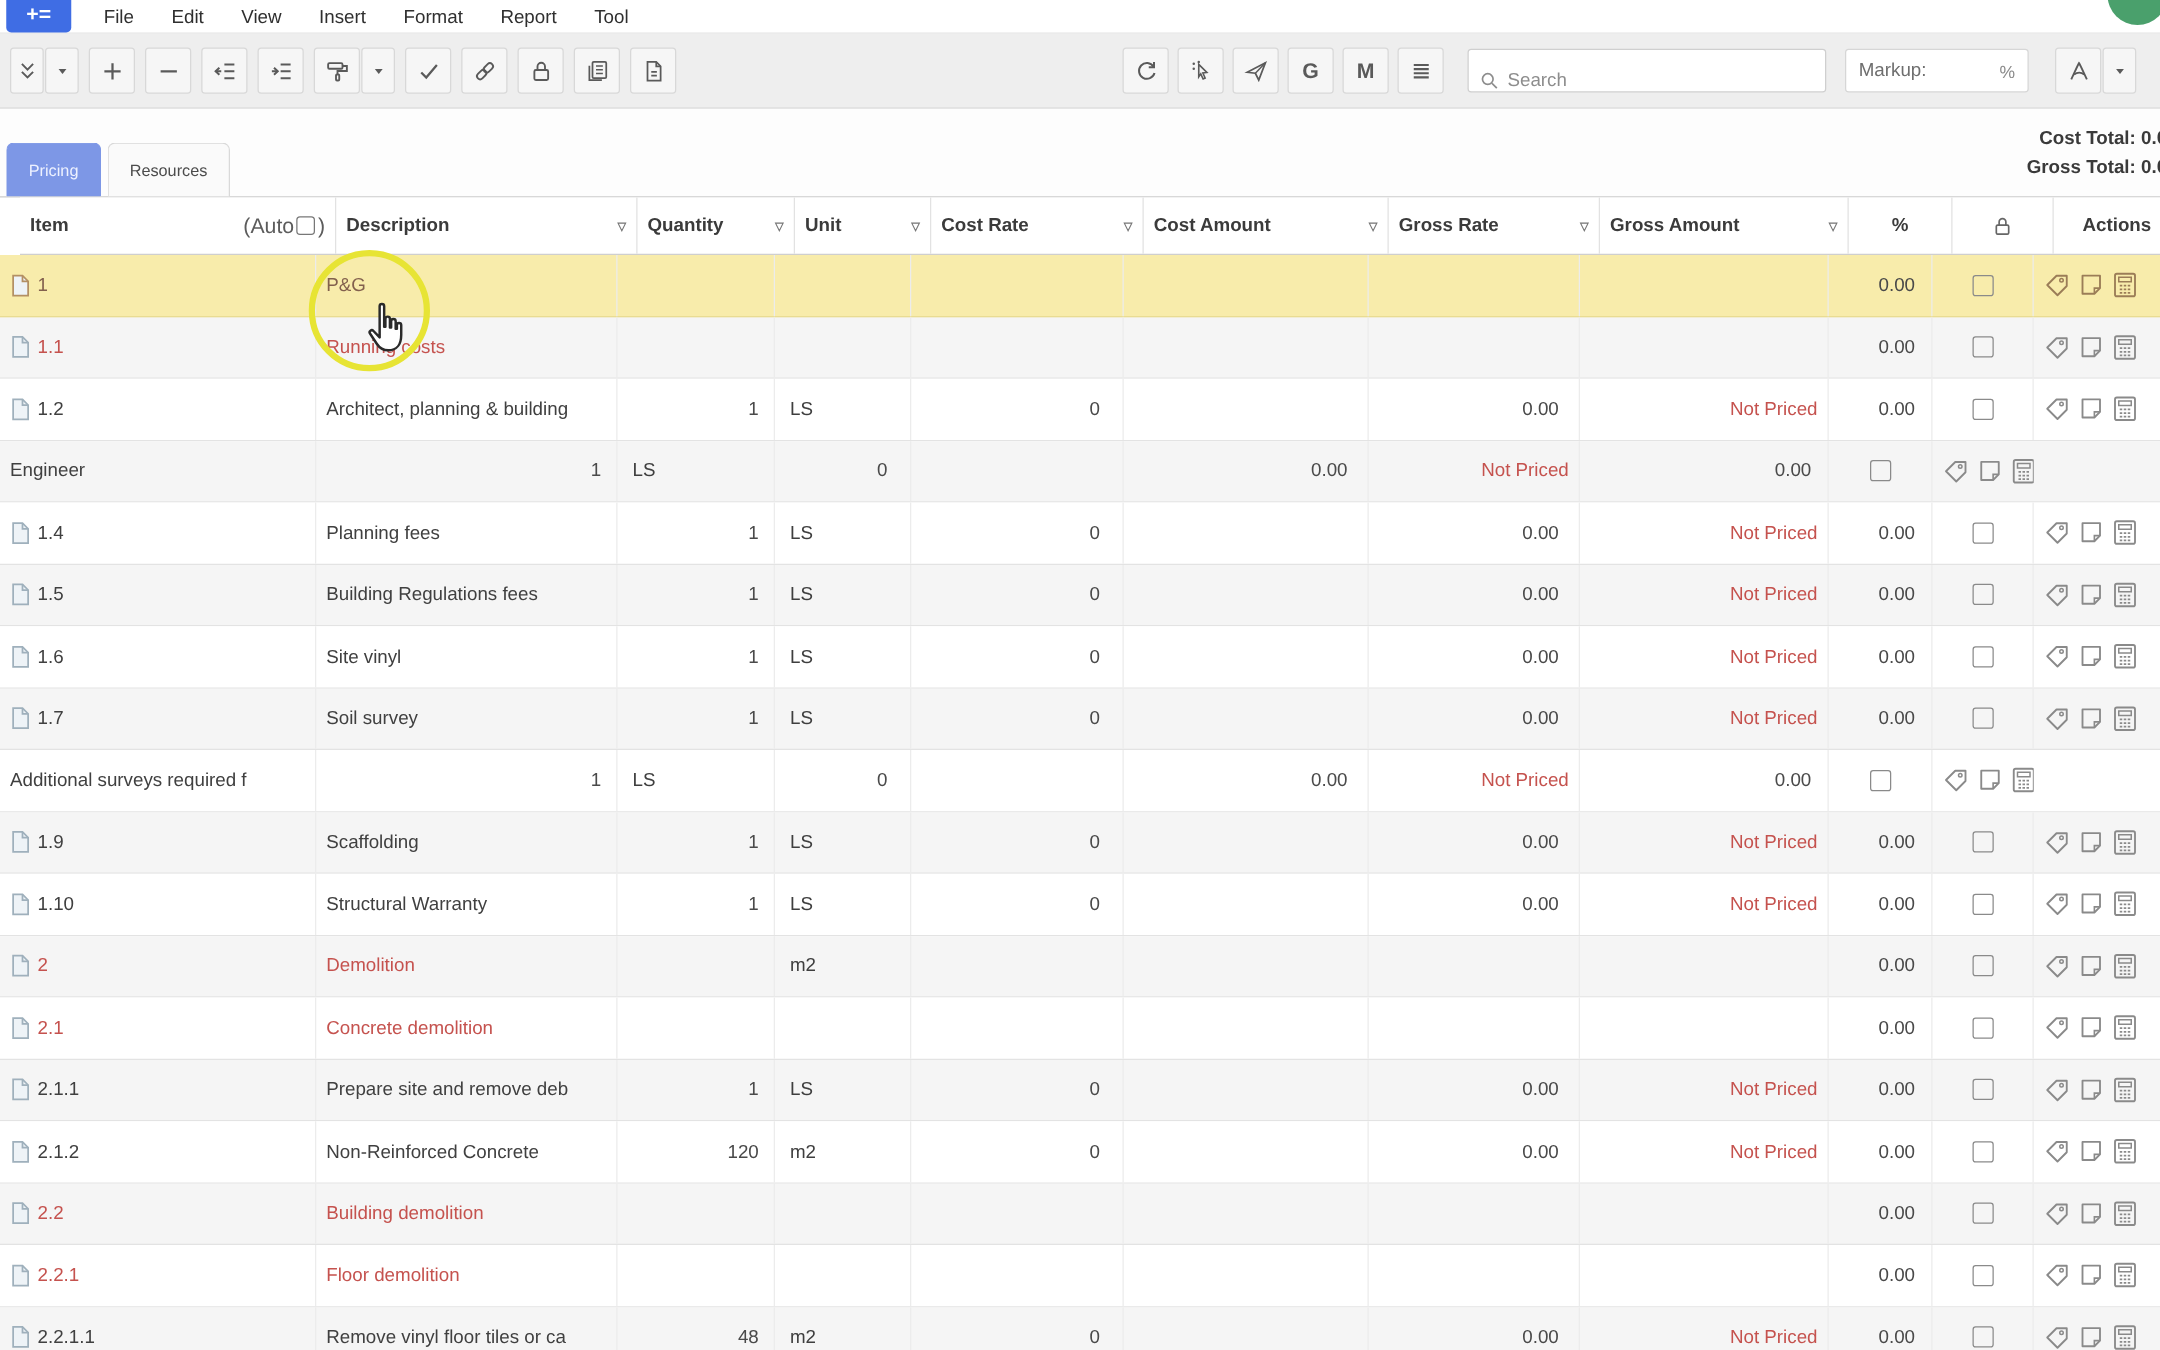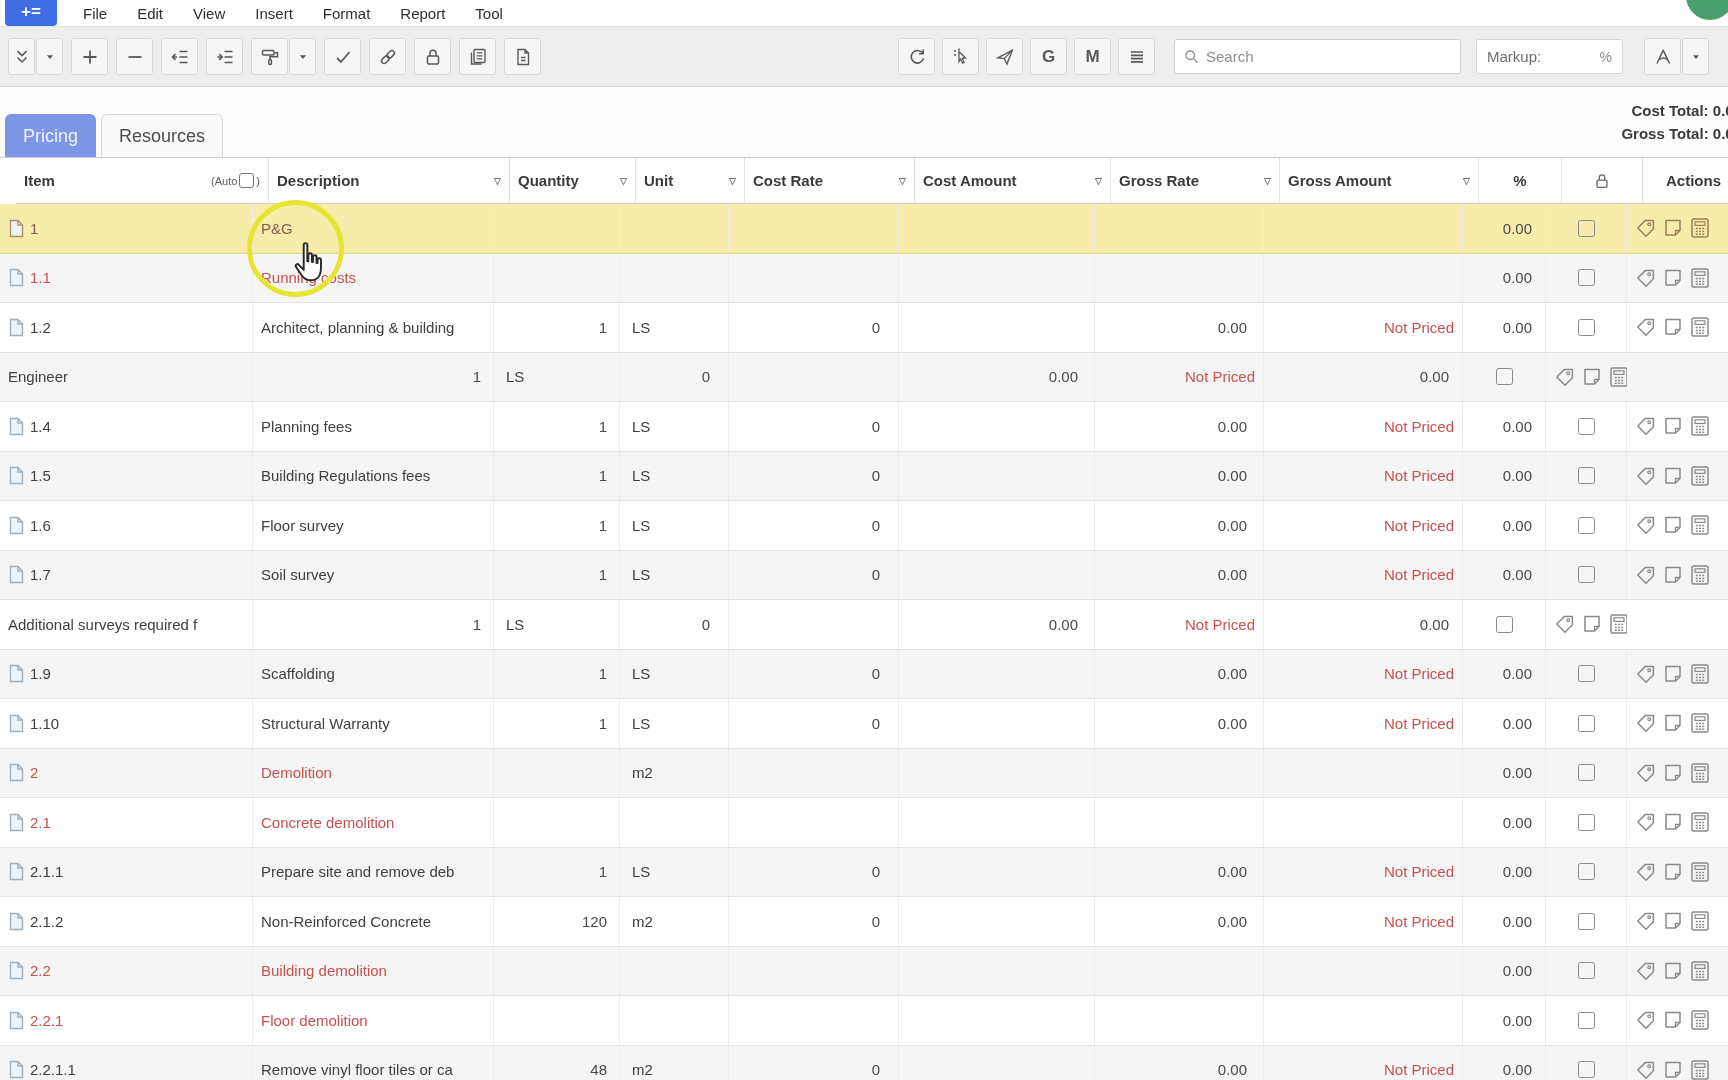--- a/index.html
+++ b/index.html
@@ -23,50 +23,50 @@
              border-bottom:1px solid #d6d6d6; display:flex; align-items:center; }
   .tbtn { width:37px; height:37px; background:#f6f6f6; border:1px solid #d8d8d8; border-radius:3px;
           display:flex; align-items:center; justify-content:center; color:#5a5a5a; flex:none; }
   .tbtn.narrow { width:27px; }
   .tbtn svg { display:block; }
   .tbtn .glyph { font-size:17px; font-weight:bold; color:#5a5a5a; }
   .tb-left { display:flex; gap:8px; margin-left:8px; align-items:center; }
   .tb-pair { display:flex; gap:1px; }
   .tb-right { position:absolute; left:898px; top:11px; display:flex; gap:7px; align-items:center; }
   .search-box { width:287px; height:35px; background:#fff; border:1px solid #cfcfcf; border-radius:3px;
-                display:flex; align-items:center; padding:0 8px; gap:6px; margin-left:12px; }
+                display:flex; align-items:flex-end; padding:0 8px; gap:6px; margin-left:12px; }
   .search-box input { border:none; outline:none; font-size:15px; color:#444; width:230px;
                       font-family:"Liberation Sans", sans-serif; background:transparent; }
   .search-box input::placeholder { color:#8d8d8d; }
   .markup-box { width:147px; height:35px; background:#fff; border:1px solid #d6d6d6; border-radius:3px;
                 display:flex; align-items:center; justify-content:space-between; padding:0 10px; margin-left:8px; }
   .markup-box .mlabel { color:#6e6e6e; font-size:15px; }
   .markup-box .msuffix { color:#8a8a8a; font-size:14px; }
 
   
   .tabstrip { position:absolute; left:0; top:87px; width:1728px; height:71px; background:#fdfdfd;
               border-bottom:1px solid #cccccc; }
   .tabs { position:absolute; left:5px; bottom:0; display:flex; gap:5px; }
-  .tab { height:43px; display:flex; align-items:center; padding:0 17px; font-size:18px;
+  .tab { height:43px; display:flex; align-items:center; padding:0 17px; font-size:13px;
          border-radius:6px 6px 0 0; border:1px solid #d9d9d9; border-bottom:none; background:#fafafa; color:#4c4c4c; }
   .tab.active { background:#7d97e6; border-color:#7d97e6; color:#eef2ff; }
   .totals { position:absolute; left:1592px; top:12px; width:150px; text-align:right; font-weight:bold;
             font-size:15px; color:#3a3a3a; line-height:23px; white-space:nowrap; }
 
   
   .grid { display:grid; grid-template-columns:253px 241px 126px 109px 170px 196px 169px 199px 83px 81px 101px; }
   .header { position:absolute; left:16px; top:158px; width:1728px; height:46px; background:#fff;
             border-bottom:1px solid #cfcfcf; font-weight:bold; color:#3b3b3b; font-size:15px; }
   .hcell { display:flex; align-items:center; border-right:1px solid #e2e2e2; padding:0 8px;
            overflow:hidden; white-space:nowrap; }
   .hcell:last-child { border-right:none; }
   .hcell .spacer { flex:1; }
   .caret { font-size:9px; color:#777; margin-left:4px; }
   .caret::after { content:"▽"; }
-  .h-auto { display:flex; align-items:center; gap:2px; font-weight:normal; color:#5c5c5c; font-size:11px; }
+  .h-auto { display:flex; align-items:center; gap:2px; font-weight:normal; color:#5c5c5c; font-size:17px; }
   .mini-box { width:15px; height:15px; border:1.5px solid #777; border-radius:3px; display:inline-block; }
   .h-center { justify-content:center; }
 
   .rows { position:absolute; left:0; top:204px; width:1728px; height:876px; overflow:hidden; }
   .row { height:49.5px; border-bottom:1px solid #e3e3e3; background:#fff; font-size:15px; }
   .row:nth-child(even) { background:#f5f5f5; }
   .row.sel { background:#f8ecab; border-bottom:1px solid #e4d68c; }
   .cell { display:flex; align-items:center; border-right:1px solid #ececec; padding:0 8px;
           overflow:hidden; white-space:nowrap; }
   .cell:last-child { border-right:none; }
@@ -581,21 +581,21 @@
       </div>
       <div class="grid row leaf">
         <div class="cell c-item">
           <svg width="17" height="19" viewBox="0 0 17 19">
             <path d="M2.5 1.5 h7.5 l4.5 4.5 v11.5 h-12 z" fill="#eef3f7" stroke="currentColor" stroke-width="1.4"></path>
             <path d="M10 1.5 v4.5 h4.5" fill="none" stroke="currentColor" stroke-width="1.4"></path>
           </svg>
           <span class="inum">1.6</span>
         </div>
         <div class="cell c-desc">
-          <span class="dtext">Floor survey</span>
+          <span class="dtext">Site vinyl</span>
         </div>
         <div class="cell c-qty">1</div>
         <div class="cell c-unit">LS</div>
         <div class="cell c-crate">0</div>
         <div class="cell c-camt"></div>
         <div class="cell c-grate">0.00</div>
         <div class="cell c-gamt">Not Priced</div>
         <div class="cell c-pct">0.00</div>
         <div class="cell c-lock">
           <span class="cb"></span>

